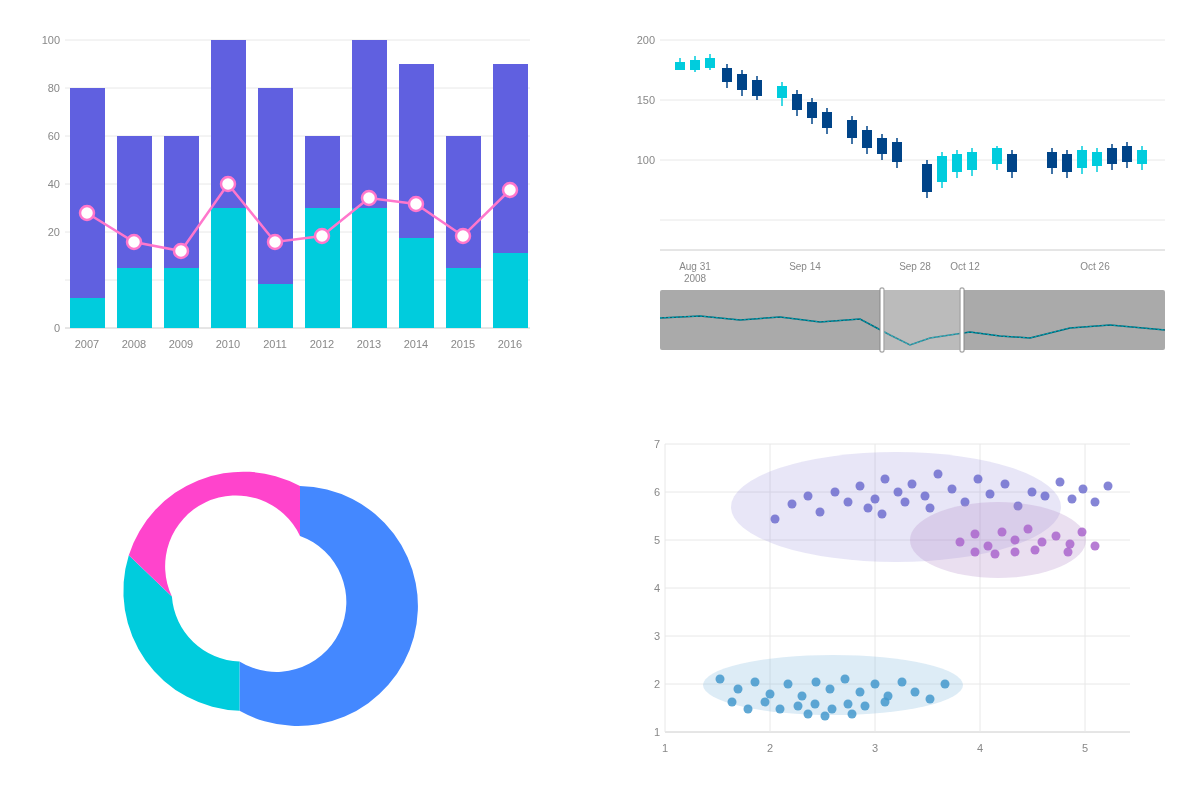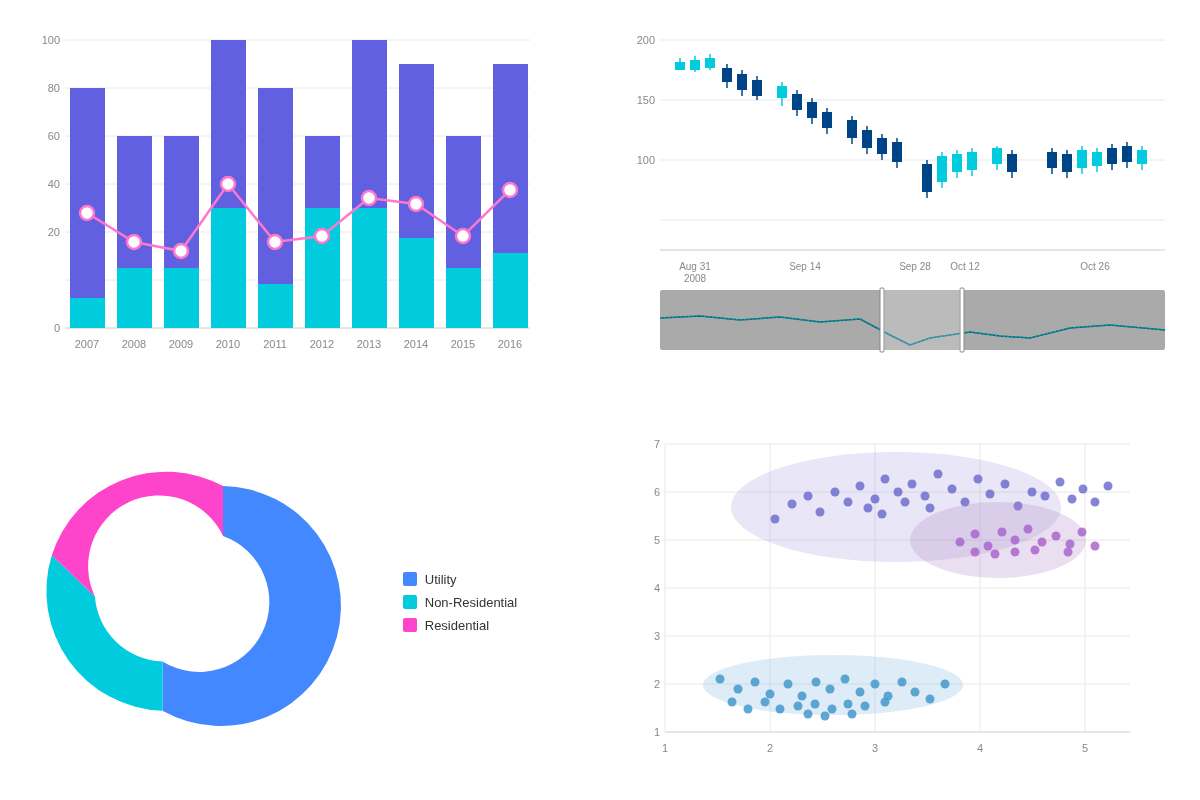--- a/index.html
+++ b/index.html
@@ -209,34 +209,20 @@
 <div class="chart-panel" style="display:flex; align-items:center; justify-content:center; gap:40px;">
   <svg width="280" height="280" viewBox="0 0 280 280">
 
     <path d="M140,20 A120,120 0 1,1 79.5,244.8 L79.5,195.4 A70,70 0 1,0 140,70 Z" fill="#4488ff"></path>
 
     <path d="M79.5,244.8 A120,120 0 0,1 -31.2,89.2 L11.9,130.5 A70,70 0 0,0 79.5,195.4 Z" fill="#00ccdd"></path>
 
     <path d="M-31.2,89.2 A120,120 0 0,1 140,20 L140,70 A70,70 0 0,0 11.9,130.5 Z" fill="#ff44cc"></path>
   </svg>
 
-  <div style="display:flex; flex-direction:column; justify-content:center;">
-    <div class="legend-item">
-      <div class="legend-dot" style="background:#4488ff;"></div>
-      <span>Utility</span>
-    </div>
-    <div class="legend-item">
-      <div class="legend-dot" style="background:#00ccdd;"></div>
-      <span>Non-Residential</span>
-    </div>
-    <div class="legend-item">
-      <div class="legend-dot" style="background:#ff44cc;"></div>
-      <span>Residential</span>
-    </div>
-  </div>
 </div>
 
 <div class="chart-panel">
   <svg width="520" height="360" viewBox="0 0 520 360">
 
     <line x1="45" y1="20" x2="510" y2="20" stroke="#e8e8e8" stroke-width="1"></line>
     <line x1="45" y1="68" x2="510" y2="68" stroke="#e8e8e8" stroke-width="1"></line>
     <line x1="45" y1="116" x2="510" y2="116" stroke="#e8e8e8" stroke-width="1"></line>
     <line x1="45" y1="164" x2="510" y2="164" stroke="#e8e8e8" stroke-width="1"></line>
     <line x1="45" y1="212" x2="510" y2="212" stroke="#e8e8e8" stroke-width="1"></line>

